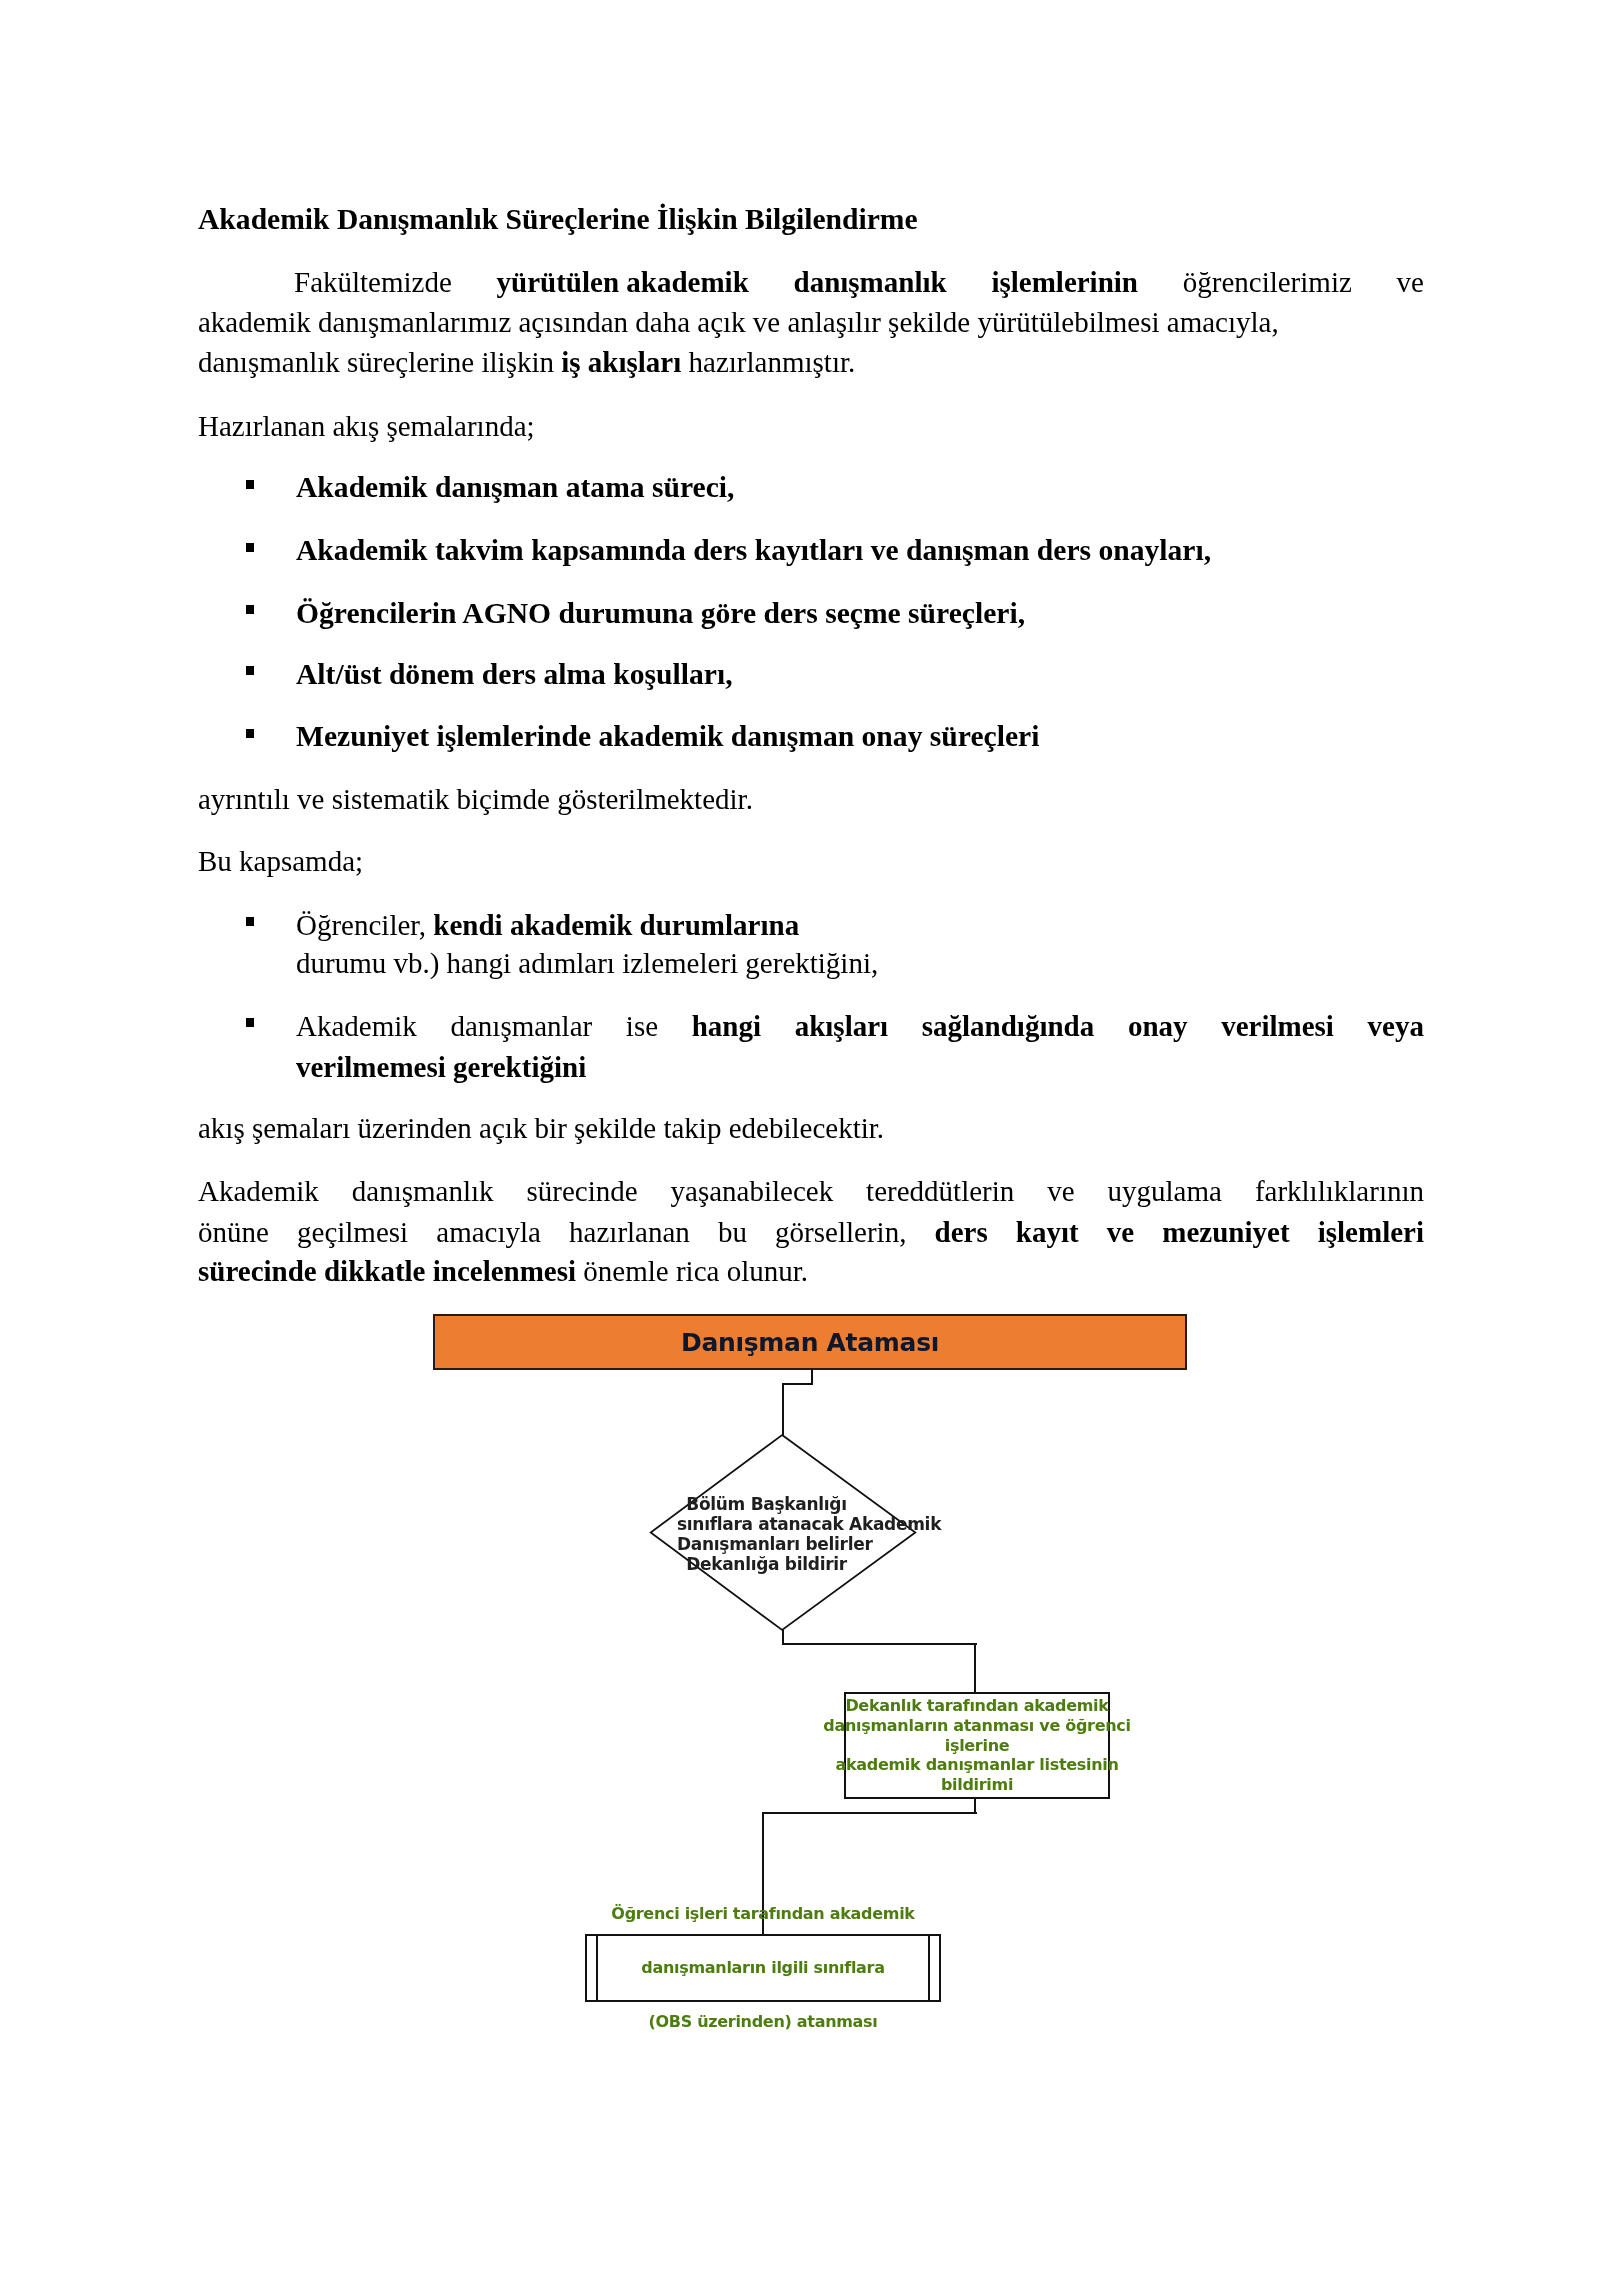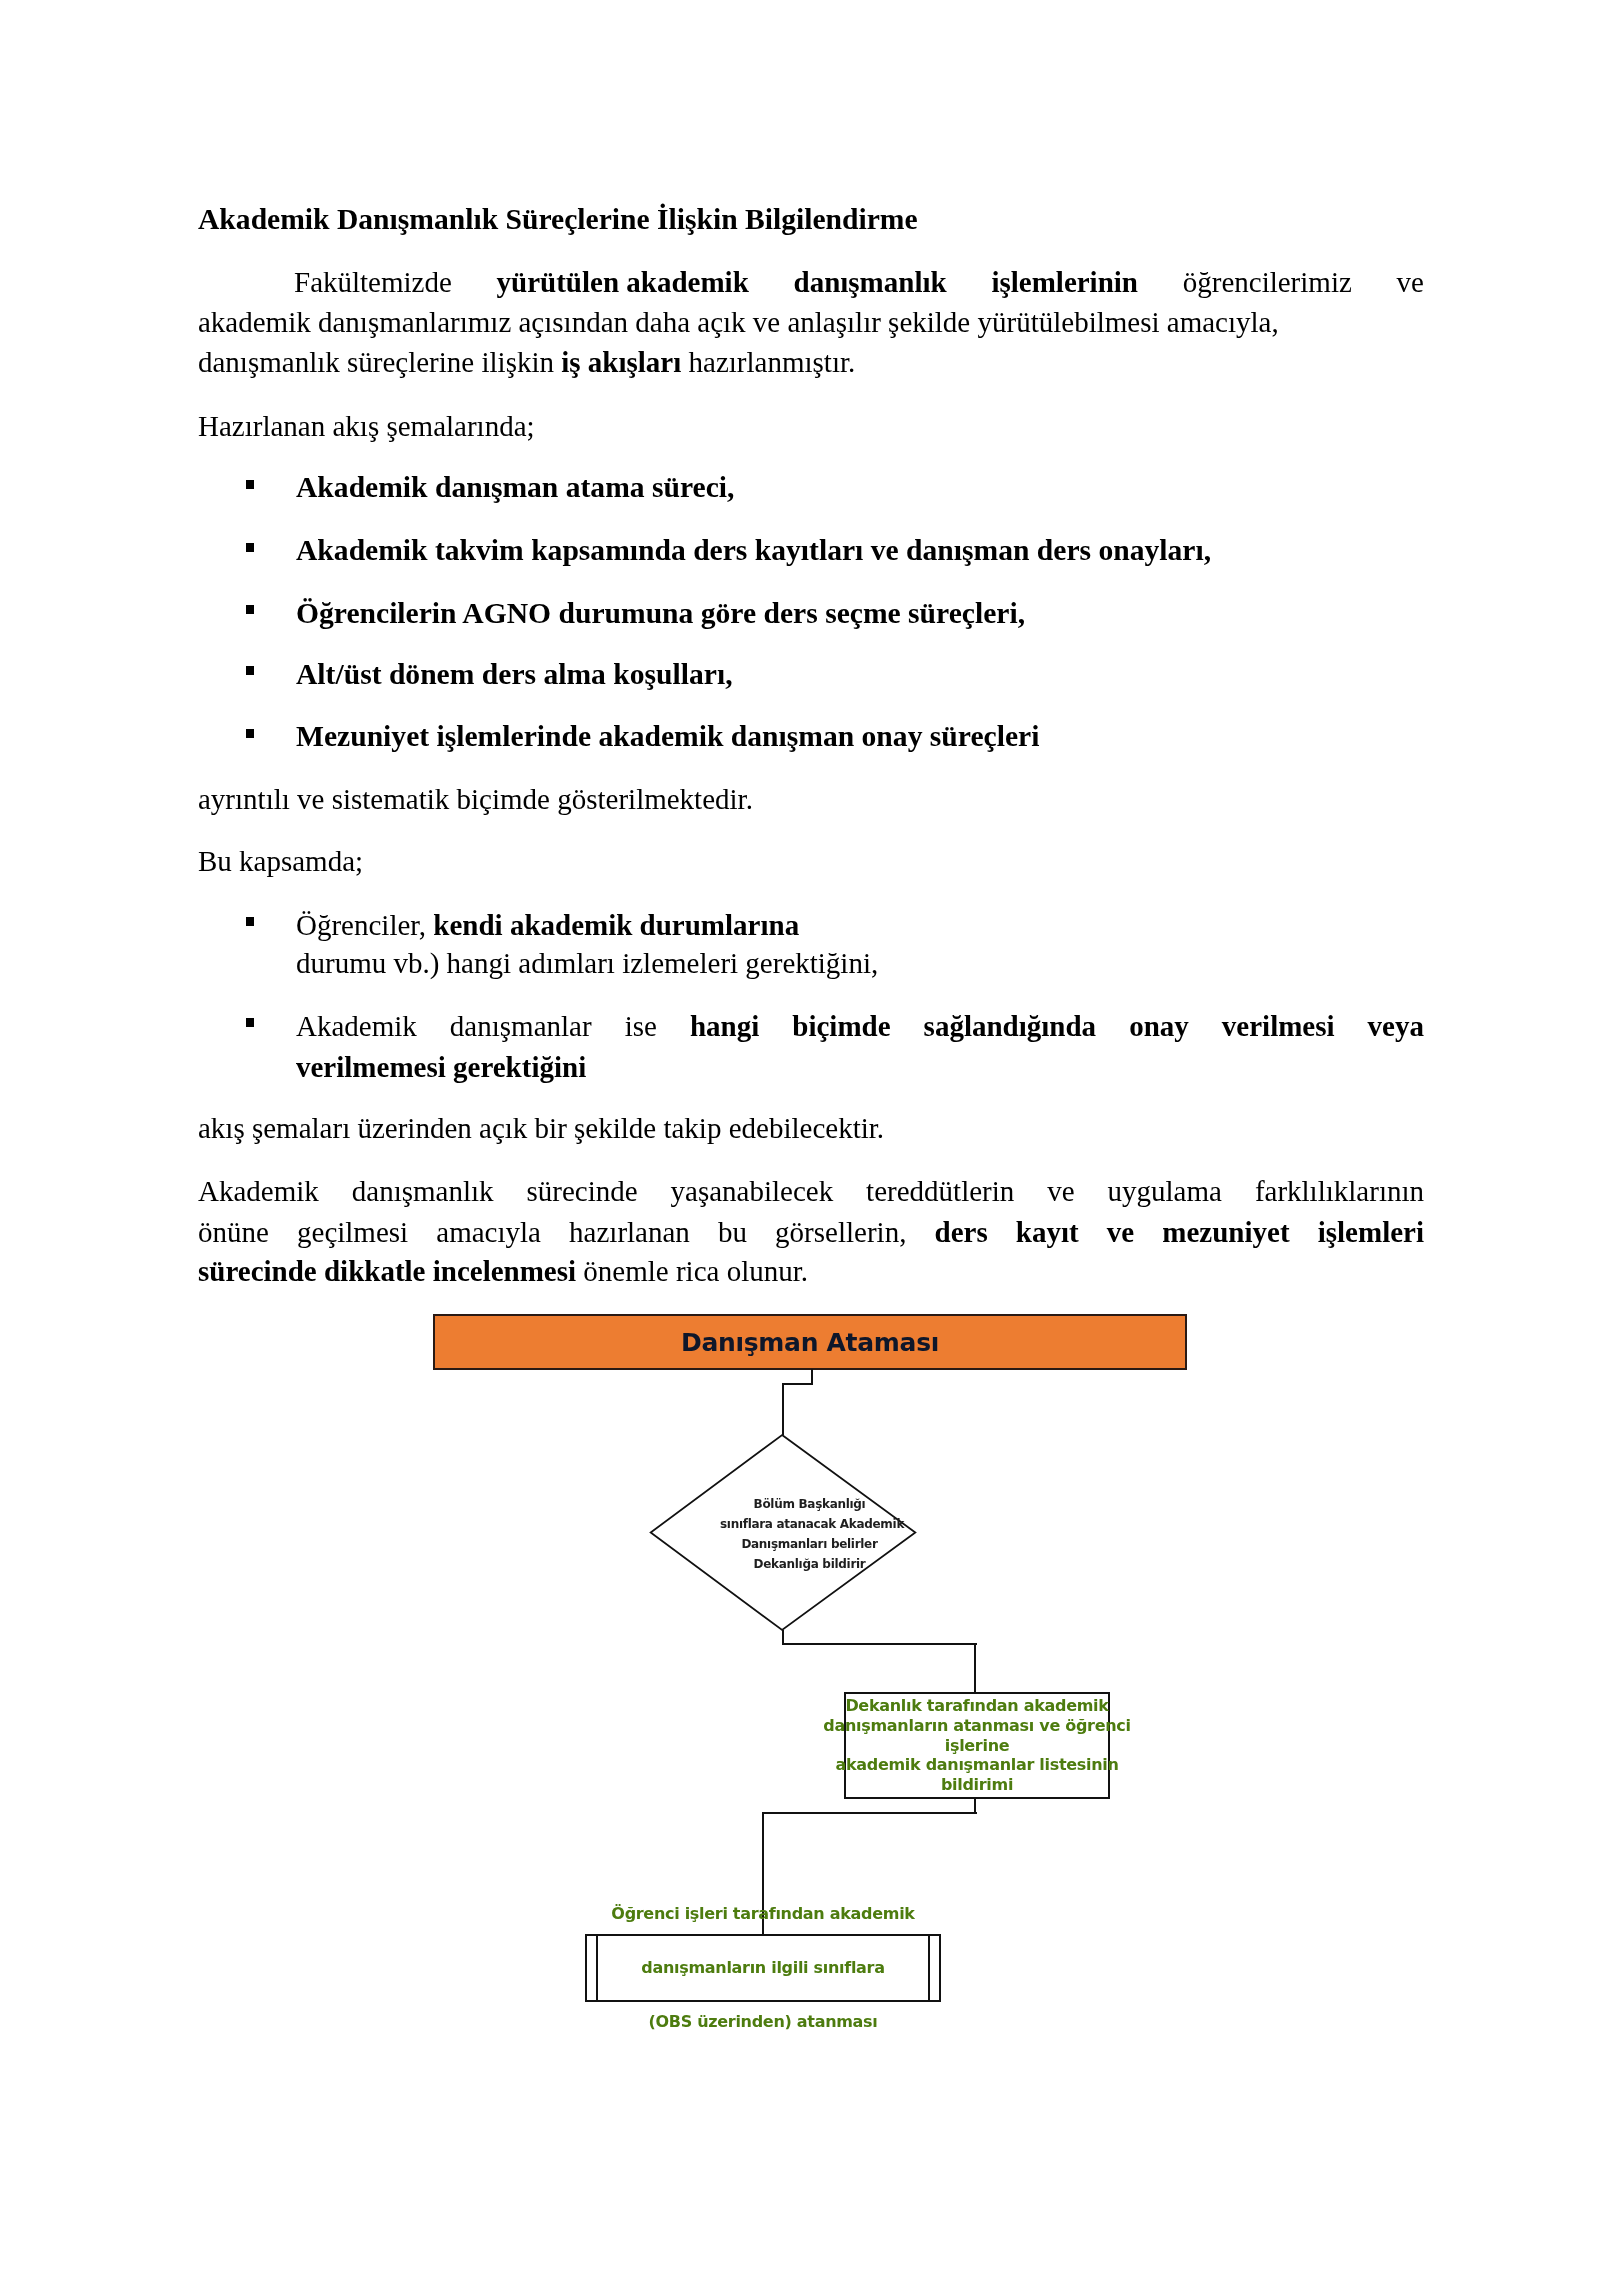--- a/index.html
+++ b/index.html
@@ -86,21 +86,21 @@
     <span><span>Öğrenciler, </span><span class="b">kendi akademik durumlarına</span></span>
   </div>
   <div class="line item" style="top:943px;">durumu vb.) hangi adımları izlemeleri gerektiğini,</div>
 
   <div class="bullet" style="top:1018px;"></div>
   <div class="line item" style="top:1006px; display:flex; justify-content:space-between;">
     <span>Akademik</span>
     <span>danışmanlar</span>
     <span>ise</span>
     <span class="b">hangi</span>
-    <span class="b">biçimde</span>
+    <span class="b">akışları</span>
     <span class="b">sağlandığında</span>
     <span class="b">onay</span>
     <span class="b">verilmesi</span>
     <span class="b">veya</span>
   </div>
   <div class="line item b" style="top:1047px;">verilmemesi gerektiğini</div>
 </div>
 
 <div class="line" style="top:1108px;">akış şemaları üzerinden açık bir şekilde takip edebilecektir.</div>
 
@@ -113,21 +113,21 @@
     <span>Danışman Ataması</span>
   </div>
 
   <div class="fc-line" style="left:811px; top:1369px; width:2.2px; height:15px;"></div>
   <div class="fc-line" style="left:782px; top:1383px; width:31px; height:2.2px;"></div>
   <div class="fc-line" style="left:782px; top:1383px; width:2.2px; height:52px;"></div>
 
   <svg style="position:absolute; left:648px; top:1432px;" width="270" height="201" viewBox="0 0 302 224">
     <polygon points="150,3 299,112 150,221 3,112" fill="#fff" stroke="#111" stroke-width="2"></polygon>
   </svg>
-  <div class="fc-text" style="left:720px; top:1494px; width:179px; font-size:12px; line-height:20px; letter-spacing:-0.3px;">
+  <div class="fc-text" style="left:677px; top:1494px; width:179px; font-size:17px; line-height:20px; letter-spacing:-0.3px;">
     <div>Bölüm Başkanlığı</div>
     <div>sınıflara atanacak Akademik</div>
     <div>Danışmanları belirler</div>
     <div>Dekanlığa bildirir</div>
   </div>
 
   <div class="fc-line" style="left:782px; top:1630px; width:2.2px; height:15px;"></div>
   <div class="fc-line" style="left:782px; top:1643px; width:195px; height:2.2px;"></div>
   <div class="fc-line" style="left:974px; top:1643px; width:2.2px; height:50px;"></div>
 

